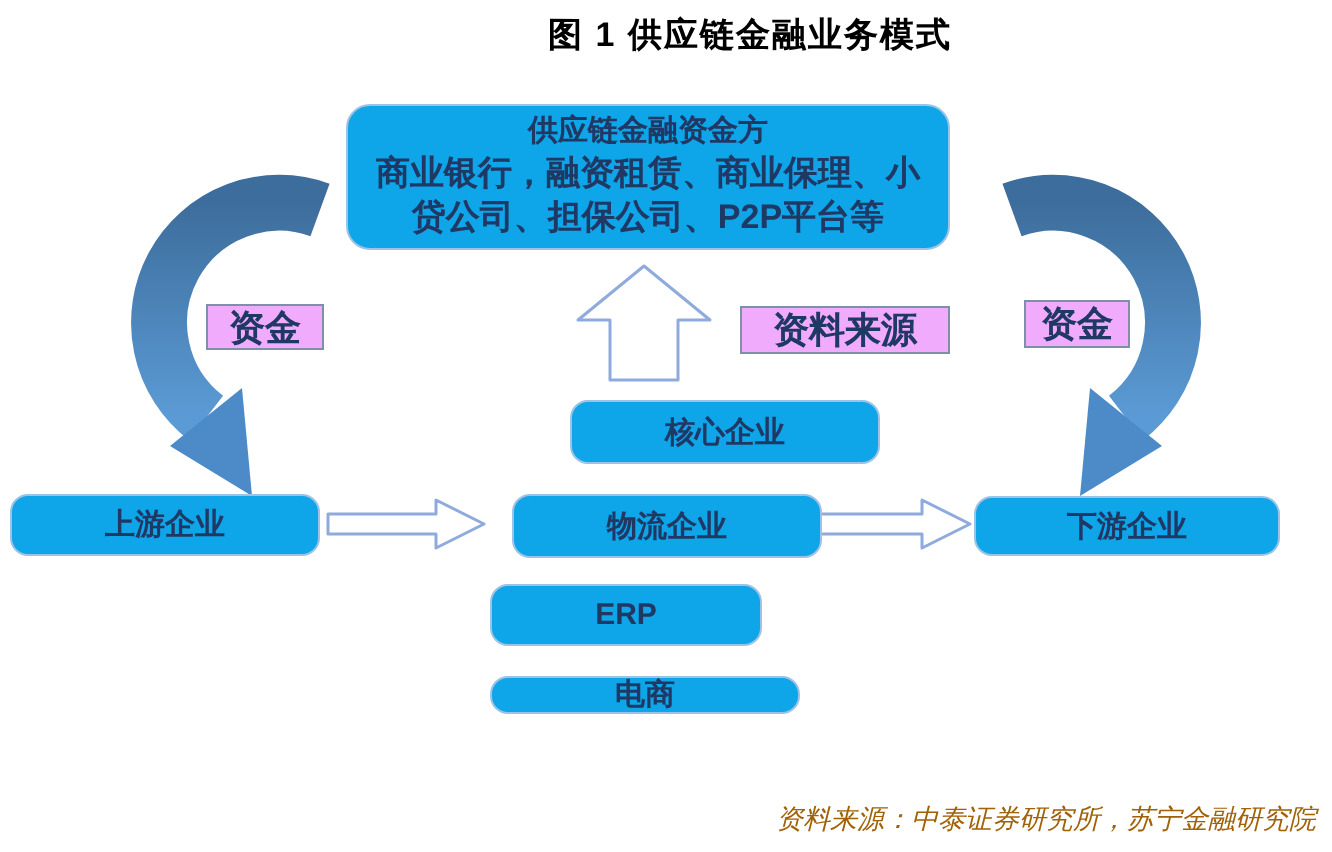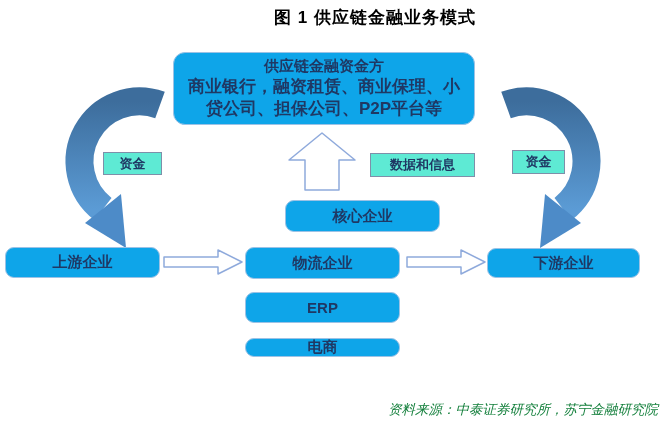--- a/index.html
+++ b/index.html
@@ -18,38 +18,38 @@
     display:flex;align-items:center;justify-content:center;
     color:#1f3864;font-weight:bold;font-size:15px;
   }
   .funder{
     left:173px;top:52px;width:302px;height:73px;border-radius:12px;
     flex-direction:column;justify-content:center;padding:2px 8px;
   }
   .funder .f-title{font-size:15px;font-weight:bold;color:#1f3864;line-height:1.25;}
   .funder .f-body{font-size:17px;font-weight:bold;color:#1f3864;text-align:center;line-height:1.3;}
   .tag{
-    position:absolute;box-sizing:border-box;background:#5eead4;
+    position:absolute;box-sizing:border-box;background:#f0abfc;
     border:1px solid #7e8fa9;
     display:flex;align-items:center;justify-content:center;
-    color:#1f3864;font-weight:bold;font-size:13px;
+    color:#1f3864;font-weight:bold;font-size:18px;
   }
   .tag-funds-left{left:103px;top:152px;width:59px;height:23px;}
   .tag-data{left:370px;top:153px;width:105px;height:24px;}
   .tag-funds-right{left:512px;top:150px;width:53px;height:24px;}
   .box-core{left:245px;top:200px;width:155px;height:32px;margin-left:40px;}
-  .box-logistics{left:245px;top:247px;width:155px;height:32px;}
-  .box-erp{left:245px;top:292px;width:155px;height:31px;}
+  .box-logistics{left:256px;top:247px;width:155px;height:32px;}
+  .box-erp{left:245px;top:292px;width:136px;height:31px;}
   .box-ecom{left:245px;top:338px;width:155px;height:19px;}
   .box-upstream{left:5px;top:247px;width:155px;height:31px;}
   .box-downstream{left:487px;top:248px;width:153px;height:30px;}
   .source{
     position:absolute;right:8px;top:401px;
     font-family:Liberation Sans, sans-serif;font-style:italic;
-    font-size:13.5px;color:#15803d;
+    font-size:13.5px;color:#a16207;
   }
 </style>
 </head>
 <body>
 
 <div class="stage">
 
   <div class="fig-title">图 1  供应链金融业务模式</div>
 
   <svg class="overlay" viewBox="0 0 666 426" xmlns="http://www.w3.org/2000/svg">
@@ -76,21 +76,21 @@
 
     <polygon points="407,257 461,257 461,250 485,262 461,274 461,267 407,267" fill="#ffffff" stroke="#8faadc" stroke-width="1.5" stroke-linejoin="round"></polygon>
   </svg>
 
   <div class="node funder">
     <div class="f-title">供应链金融资金方</div>
     <div class="f-body">商业银行，融资租赁、商业保理、小贷公司、担保公司、P2P平台等</div>
   </div>
 
   <div class="tag tag-funds-left">资金</div>
-  <div class="tag tag-data">数据和信息</div>
+  <div class="tag tag-data">资料来源</div>
   <div class="tag tag-funds-right">资金</div>
 
   <div class="node box-core">核心企业</div>
   <div class="node box-logistics">物流企业</div>
   <div class="node box-erp">ERP</div>
   <div class="node box-ecom">电商</div>
 
   <div class="node box-upstream">上游企业</div>
   <div class="node box-downstream">下游企业</div>
 

